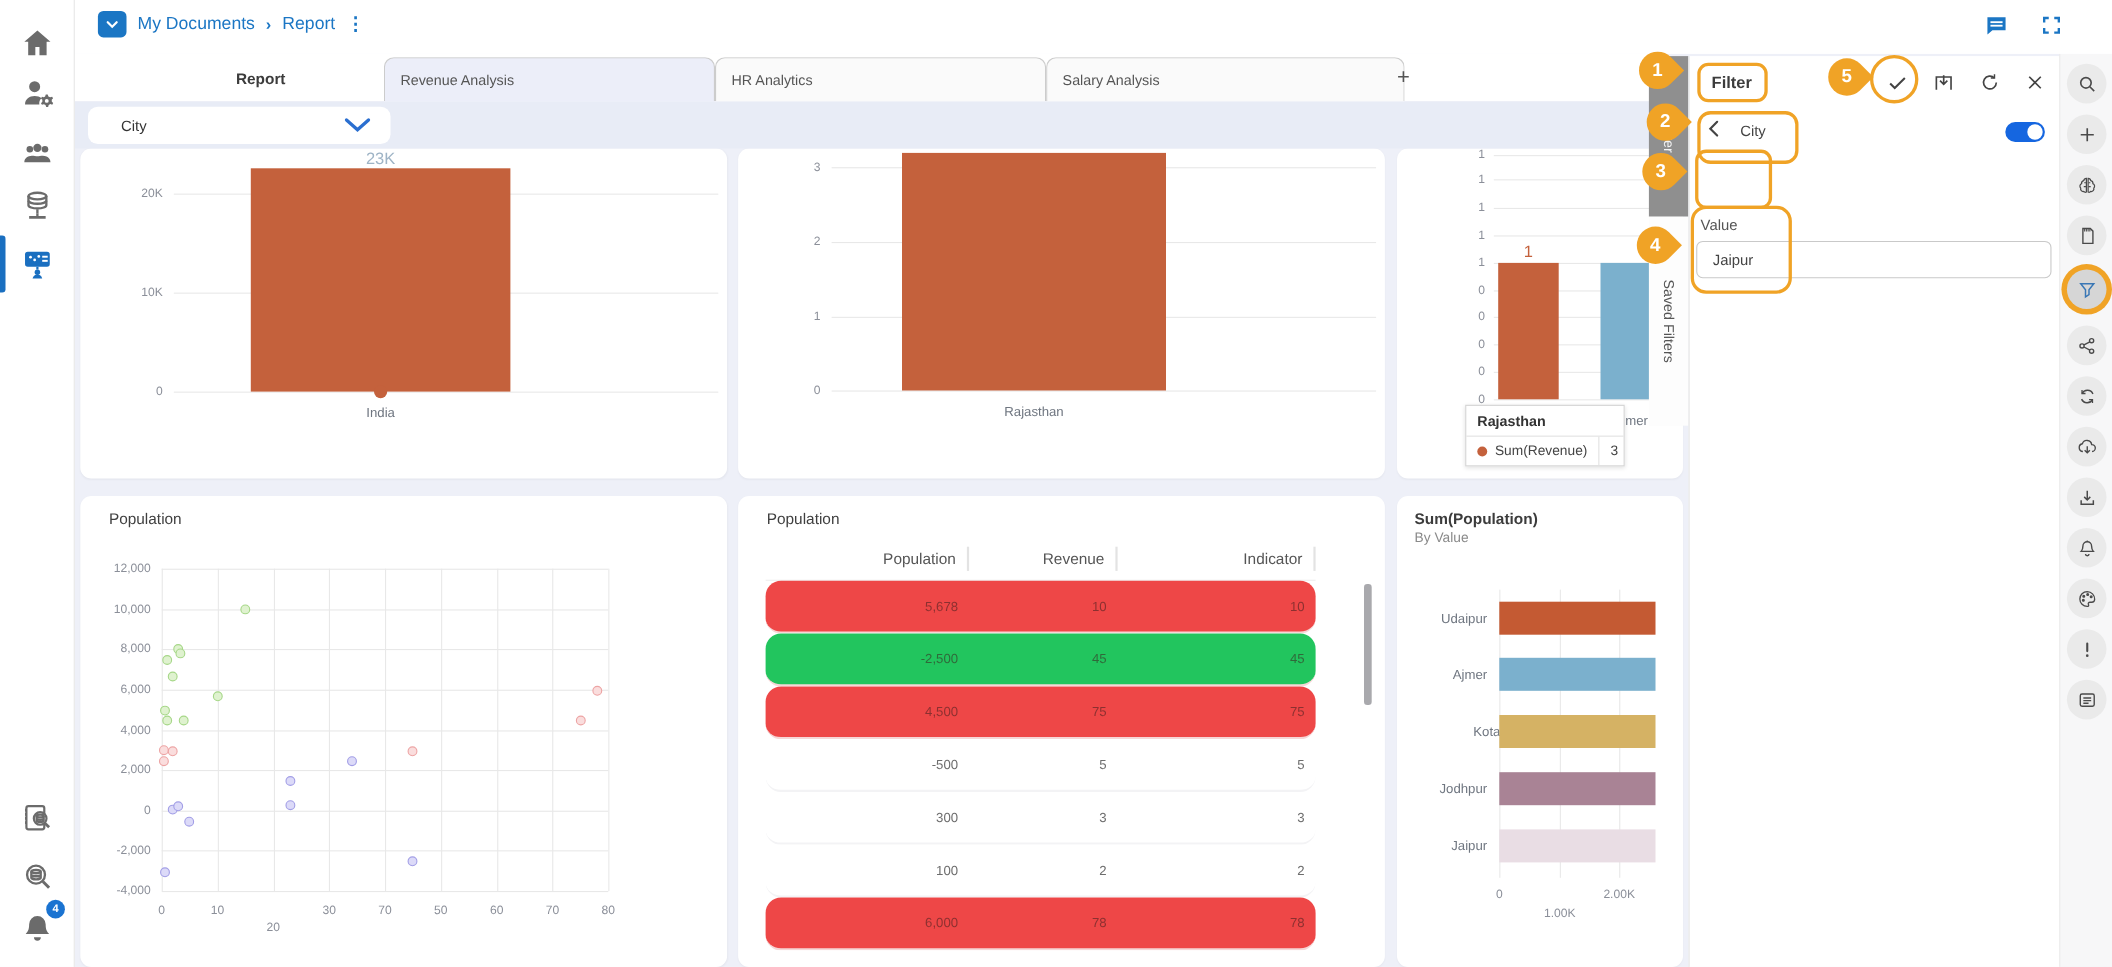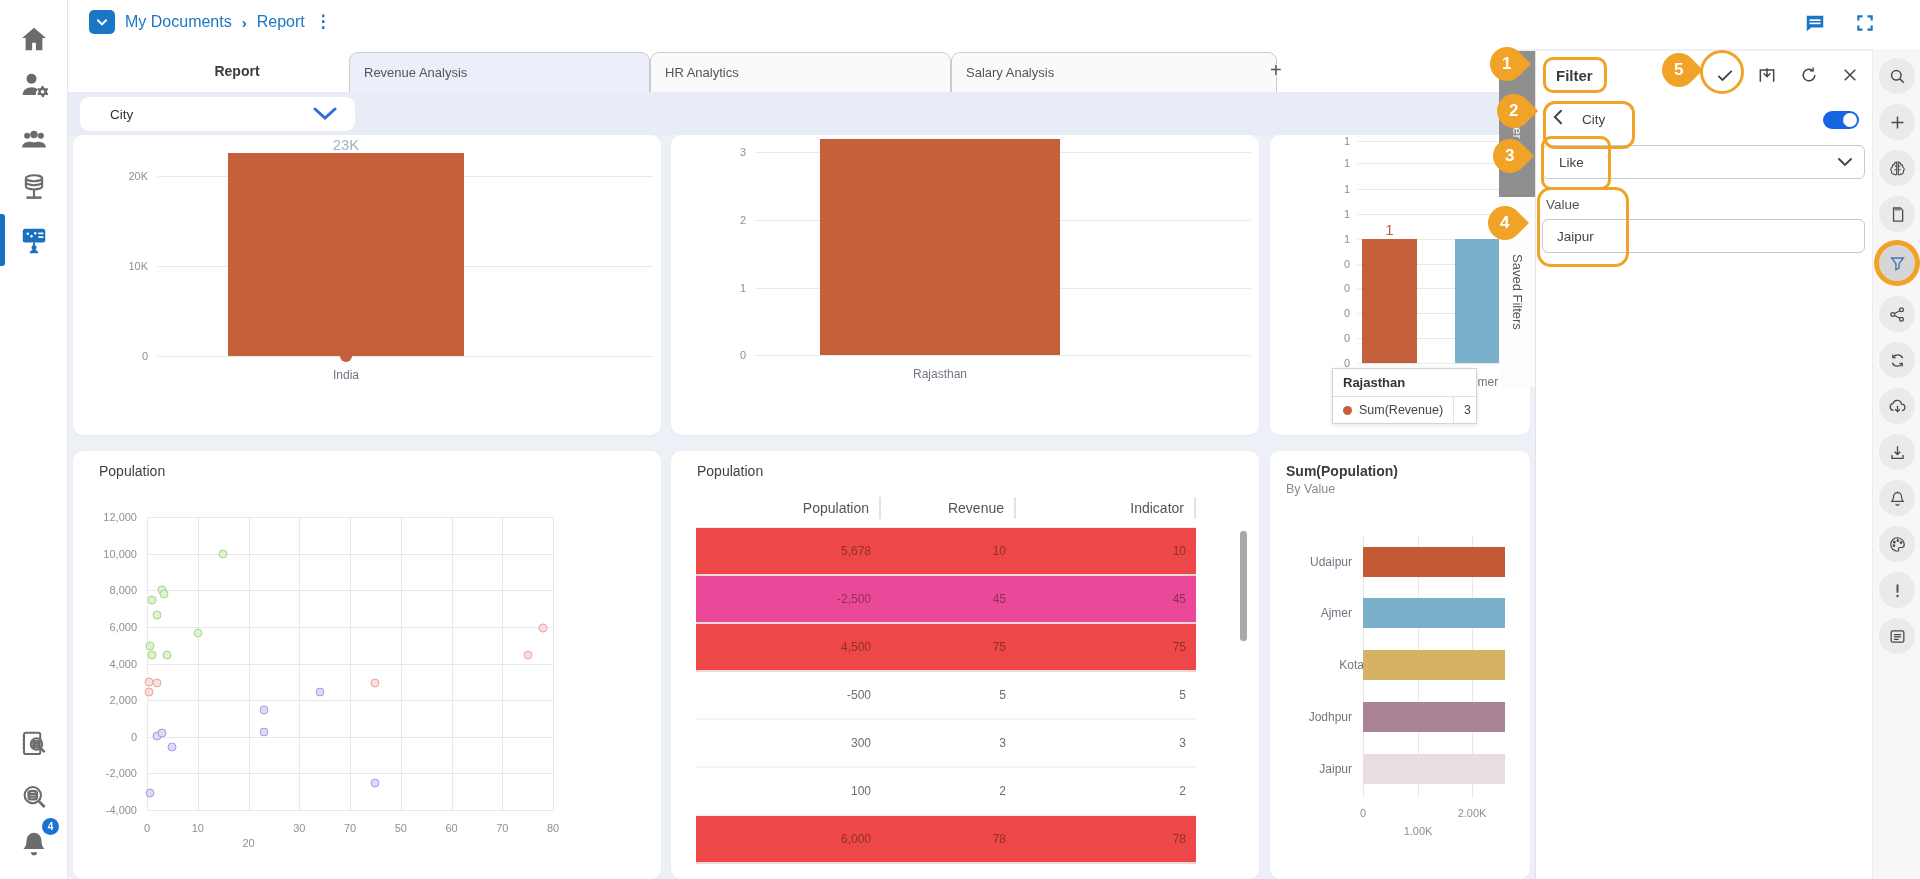--- a/index.html
+++ b/index.html
@@ -51,21 +51,21 @@
   .tt-title{font-size:13px;font-weight:bold;color:#333;padding:6px 10px;border-bottom:1px solid #e2e2e2;}
   .tt-row{display:flex;align-items:stretch;font-size:12.5px;color:#444;}
   .tt-series{display:flex;align-items:center;gap:7px;padding:6px 10px;flex:1;}
   .tt-dot{width:9px;height:9px;border-radius:50%;}
   .tt-val{border-left:1px solid #e2e2e2;padding:6px 10px;display:flex;align-items:center;}
 
   
   .ptable{position:absolute;left:25px;top:38px;width:500px;}
   .pt-header{display:flex;height:38px;align-items:center;border-bottom:1px solid #eee;}
   .pt-hcell{font-size:14px;color:#555;text-align:right;box-sizing:border-box;padding-right:10px;border-right:2px solid #e3e3e3;height:22px;line-height:22px;}
-  .pt-row{display:flex;height:46px;align-items:center;border-bottom:2px solid #f3f3f5;}
+  .pt-row{display:flex;height:46px;align-items:center;border-bottom:2px solid #f3f3f5;border-radius:14px;}
   .pt-cell{font-size:12px;text-align:right;box-sizing:border-box;padding-right:10px;}
   .scrollthumb{position:absolute;background:#a9a9ad;border-radius:3px;width:7px;}
 
   
   .pt-point{position:absolute;width:9px;height:9px;border-radius:50%;box-sizing:border-box;border:1.5px solid;transform:translate(-50%,-50%);cursor:pointer;}
 
   
   .hbar-row-label{position:absolute;font-size:12px;color:#6f7680;text-align:right;transform:translateY(-50%);}
   .hbar-bar{position:absolute;cursor:pointer;}
 
@@ -281,21 +281,21 @@
         <div class="pt-header">
           <div class="pt-hcell" style="width: 185px;">Population</div>
           <div class="pt-hcell" style="width: 135px;">Revenue</div>
           <div class="pt-hcell" style="width: 180px;">Indicator</div>
         </div>
         <div class="pt-row" style="background: rgb(238, 71, 71); border-bottom: 2px solid rgb(246, 215, 215);">
           <div class="pt-cell" style="width: 185px; color: rgba(60, 30, 30, 0.55);">5,678</div>
           <div class="pt-cell" style="width: 135px; color: rgba(60, 30, 30, 0.55);">10</div>
           <div class="pt-cell" style="width: 180px; color: rgba(60, 30, 30, 0.55);">10</div>
         </div>
-        <div class="pt-row" style="background: #ec4899; border-bottom: 2px solid rgb(246, 215, 215);">
+        <div class="pt-row" style="background: #22c55e; border-bottom: 2px solid rgb(246, 215, 215);">
           <div class="pt-cell" style="width: 185px; color: rgba(60, 30, 30, 0.55);">-2,500</div>
           <div class="pt-cell" style="width: 135px; color: rgba(60, 30, 30, 0.55);">45</div>
           <div class="pt-cell" style="width: 180px; color: rgba(60, 30, 30, 0.55);">45</div>
         </div>
         <div class="pt-row" style="background: rgb(238, 71, 71); border-bottom: 2px solid rgb(246, 215, 215);">
           <div class="pt-cell" style="width: 185px; color: rgba(60, 30, 30, 0.55);">4,500</div>
           <div class="pt-cell" style="width: 135px; color: rgba(60, 30, 30, 0.55);">75</div>
           <div class="pt-cell" style="width: 180px; color: rgba(60, 30, 30, 0.55);">75</div>
         </div>
         <div class="pt-row">
@@ -375,26 +375,20 @@
     </div>
     <div class="fp-back">
       <svg width="11" height="16" viewBox="0 0 12 18">
           <path d="M10 2L3 9l7 7" stroke="#444" stroke-width="2.2" fill="none" stroke-linecap="round"></path>
         </svg>
     </div>
     <div class="fp-field">City</div>
     <div class="toggle">
         <div class="knob"></div>
       </div>
-    <div class="fp-select">
-      <span>Like</span>
-      <svg width="14" height="9" viewBox="0 0 14 9">
-          <path d="M1 1l6 6 6-6" stroke="#444" stroke-width="1.8" fill="none" stroke-linecap="round"></path>
-        </svg>
-    </div>
     <div class="fp-value-label">Value</div>
     <input class="fp-input" value="Jaipur" style="">
   </div>
 
   <div class="ann" style="left:1543px;top:57px;width:58px;height:30px;"></div>
   <div class="ann" style="left:1543px;top:101px;width:86px;height:42px;border-radius:12px;"></div>
   <div class="ann" style="left:1541px;top:136px;width:64px;height:48px;"></div>
   <div class="ann" style="left:1537px;top:187px;width:86px;height:74px;border-radius:14px;"></div>
   <div class="ann ann-circle" style="left:1700px;top:50px;width:38px;height:38px;"></div>
   <div id="pins-host"></div>

